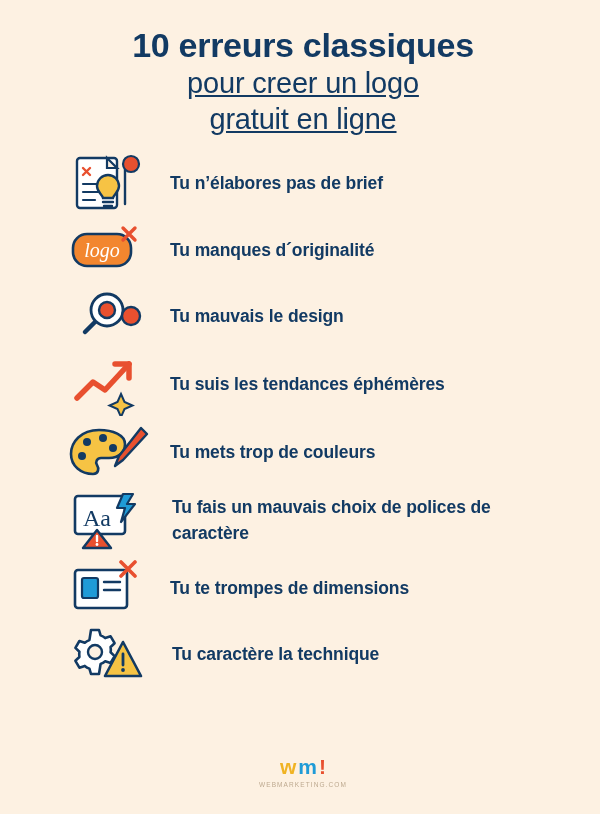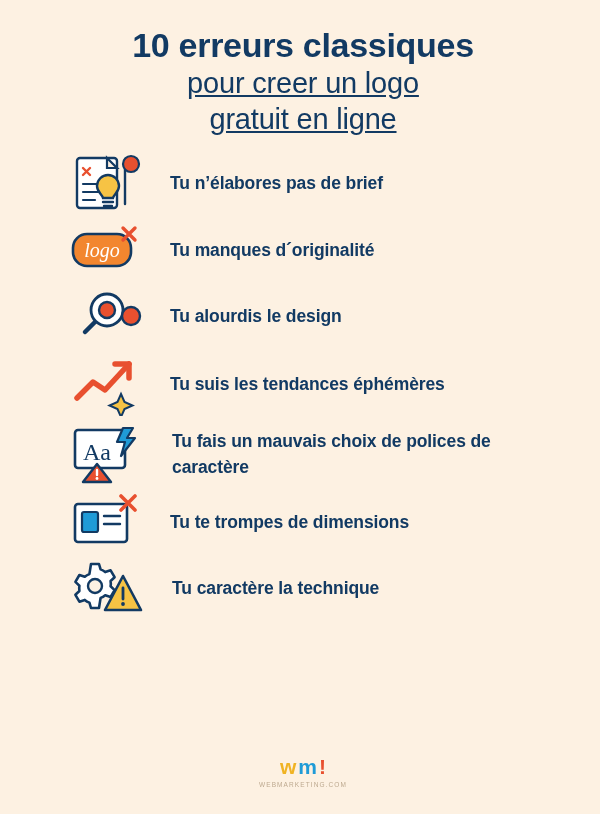--- a/index.html
+++ b/index.html
@@ -143,34 +143,47 @@
 
     <div class="row">
       <div class="icon-cell">
         <svg width="86" height="58" viewBox="0 0 86 58" aria-hidden="true">
           <line x1="22" y1="44" x2="34" y2="32" stroke="#123a63" stroke-width="4.5" stroke-linecap="round"></line>
           <circle cx="44" cy="22" r="16" fill="#ffffff" stroke="#123a63" stroke-width="2.8"></circle>
           <circle cx="44" cy="22" r="8" fill="#e8502f" stroke="#123a63" stroke-width="2.4"></circle>
           <circle cx="68" cy="28" r="9" fill="#e8502f" stroke="#123a63" stroke-width="2.4"></circle>
         </svg>
       </div>
-      <div class="label">Tu alourdis le design</div>
+      <div class="label">Tu mauvais le design</div>
     </div>
 
     <div class="row">
       <div class="icon-cell">
         <svg width="86" height="62" viewBox="0 0 86 62" aria-hidden="true">
           <polyline points="14,44 30,28 42,36 66,10" fill="none" stroke="#e8502f" stroke-width="5.5" stroke-linecap="round" stroke-linejoin="round"></polyline>
           <polyline points="52,10 66,10 66,24" fill="none" stroke="#e8502f" stroke-width="5.5" stroke-linecap="round" stroke-linejoin="round"></polyline>
           <path d="M58 40 l3.5 8 8 3.5 -8 3.5 -3.5 8 -3.5 -8 -8 -3.5 8 -3.5 z" fill="#f6c344" stroke="#123a63" stroke-width="2"></path>
         </svg>
       </div>
       <div class="label">Tu suis les tendances  éphémères</div>
     </div>
 
+    <div class="row">
+      <div class="icon-cell">
+        <svg width="86" height="58" viewBox="0 0 86 58" aria-hidden="true">
+          <path d="M36 6 C18 6 8 18 8 30 C8 42 18 50 30 50 C36 50 36 44 34 41 C32 38 34 34 38 34 L46 34 C56 34 62 28 62 20 C62 11 50 6 36 6 Z" fill="#f6c344" stroke="#123a63" stroke-width="2.6"></path>
+          <circle cx="24" cy="18" r="4" fill="#123a63"></circle>
+          <circle cx="40" cy="14" r="4" fill="#123a63"></circle>
+          <circle cx="19" cy="32" r="4" fill="#123a63"></circle>
+          <circle cx="50" cy="24" r="4" fill="#123a63"></circle>
+          <path d="M78 4 L84 10 L60 36 L52 42 L56 32 Z" fill="#e8502f" stroke="#123a63" stroke-width="2.4" stroke-linejoin="round"></path>
+        </svg>
+      </div>
+      <div class="label">Tu mets trop de couleurs</div>
+    </div>
 
     <div class="row indent">
       <div class="icon-cell">
         <svg width="86" height="62" viewBox="0 0 86 62" aria-hidden="true">
           <rect x="12" y="6" width="50" height="38" rx="3" fill="#ffffff" stroke="#123a63" stroke-width="2.6"></rect>
           <text x="34" y="36" font-family="'Liberation Serif', serif" font-size="24" fill="#123a63" text-anchor="middle">Aa</text>
           <path d="M60 4 l10 0 -6 10 8 0 -14 18 4 -14 -8 0 z" fill="#1f9bd7" stroke="#123a63" stroke-width="2.2" stroke-linejoin="round"></path>
           <path d="M34 40 L48 58 L20 58 Z" fill="#e8502f" stroke="#123a63" stroke-width="2.4" stroke-linejoin="round"></path>
           <line x1="34" y1="46" x2="34" y2="51" stroke="#ffffff" stroke-width="2.4" stroke-linecap="round"></line>
           <circle cx="34" cy="54.5" r="1.4" fill="#ffffff"></circle>

